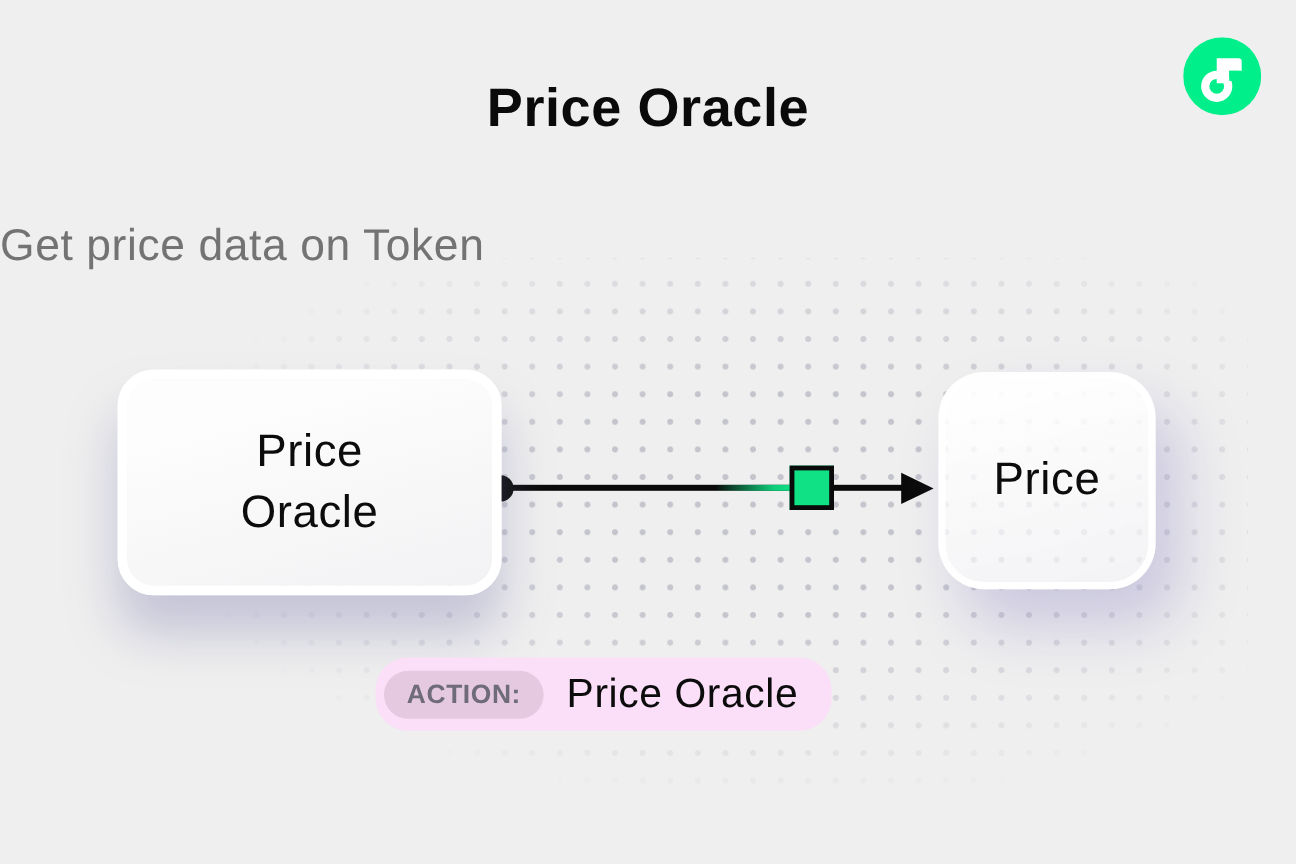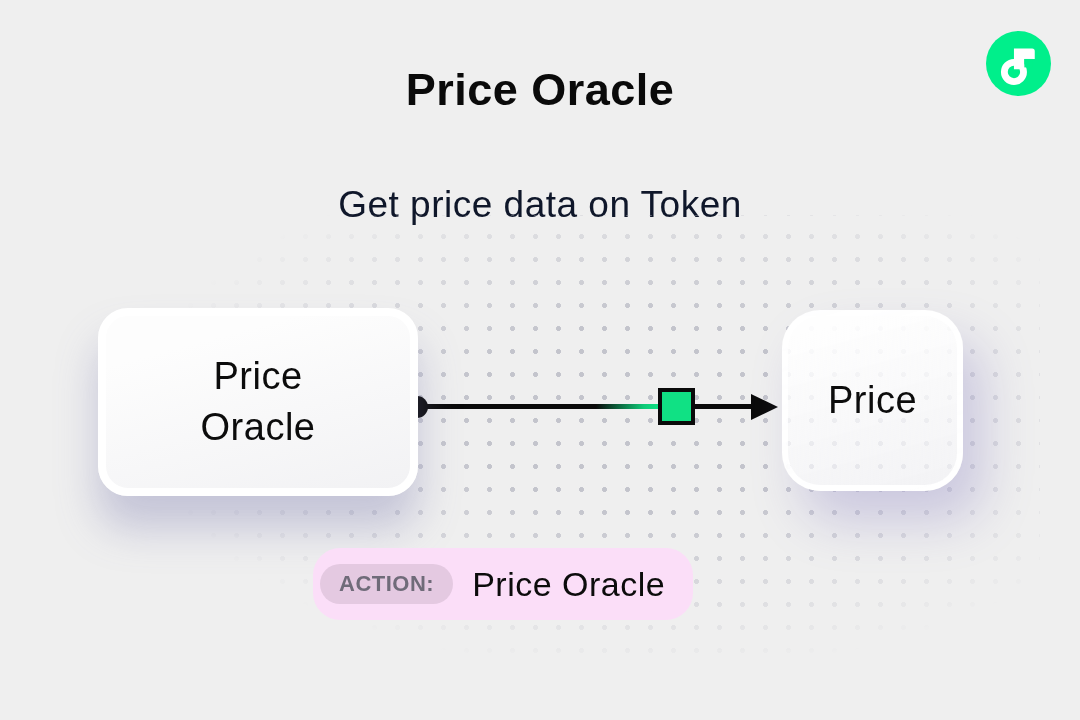--- a/index.html
+++ b/index.html
@@ -19,25 +19,25 @@
     top: 64px; left: 0; width: 100%;
     text-align: center;
     font-size: 45px;
     font-weight: 800;
     letter-spacing: 0.5px;
     color: #0a0a0a;
   }
   .page-subtitle {
     position: absolute;
     top: 184px; left: 0; width: 100%;
-    text-align: center;
+    text-align: left;
     font-size: 37px;
     font-weight: 400;
     letter-spacing: 0.5px;
-    color: #0f172a;
+    color: #737373;
   }
 
   
   .logo {
     position: absolute;
     top: 31px; left: 986px;
     width: 65px; height: 65px;
   }
 
   
@@ -116,21 +116,21 @@
     width: 0; height: 0;
     border-top: 13px solid rgba(0,0,0,0);
     border-bottom: 13px solid rgba(0,0,0,0);
     border-left: 27px solid #0a0a0a;
   }
 
   
   .action-badge {
     position: absolute;
     left: 313px; top: 548px;
-    height: 72px;
+    height: 61px;
     display: inline-flex;
     align-items: center;
     padding: 0 28px 0 7px;
     border-radius: 27px;
     background: #fbdef8;
   }
   .action-badge-label {
     display: inline-flex;
     align-items: center;
     height: 40px;

